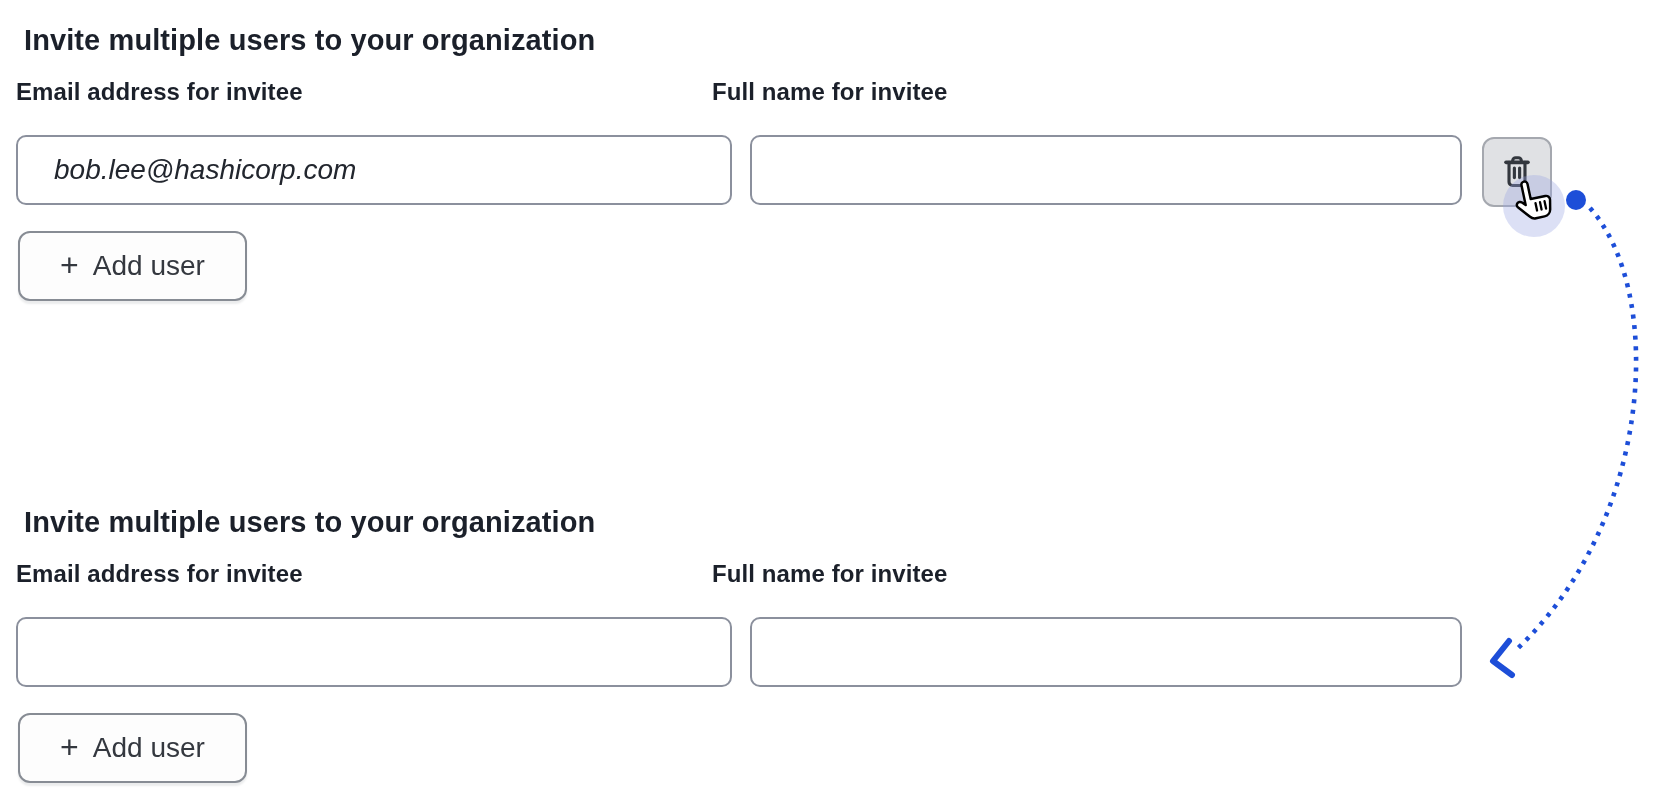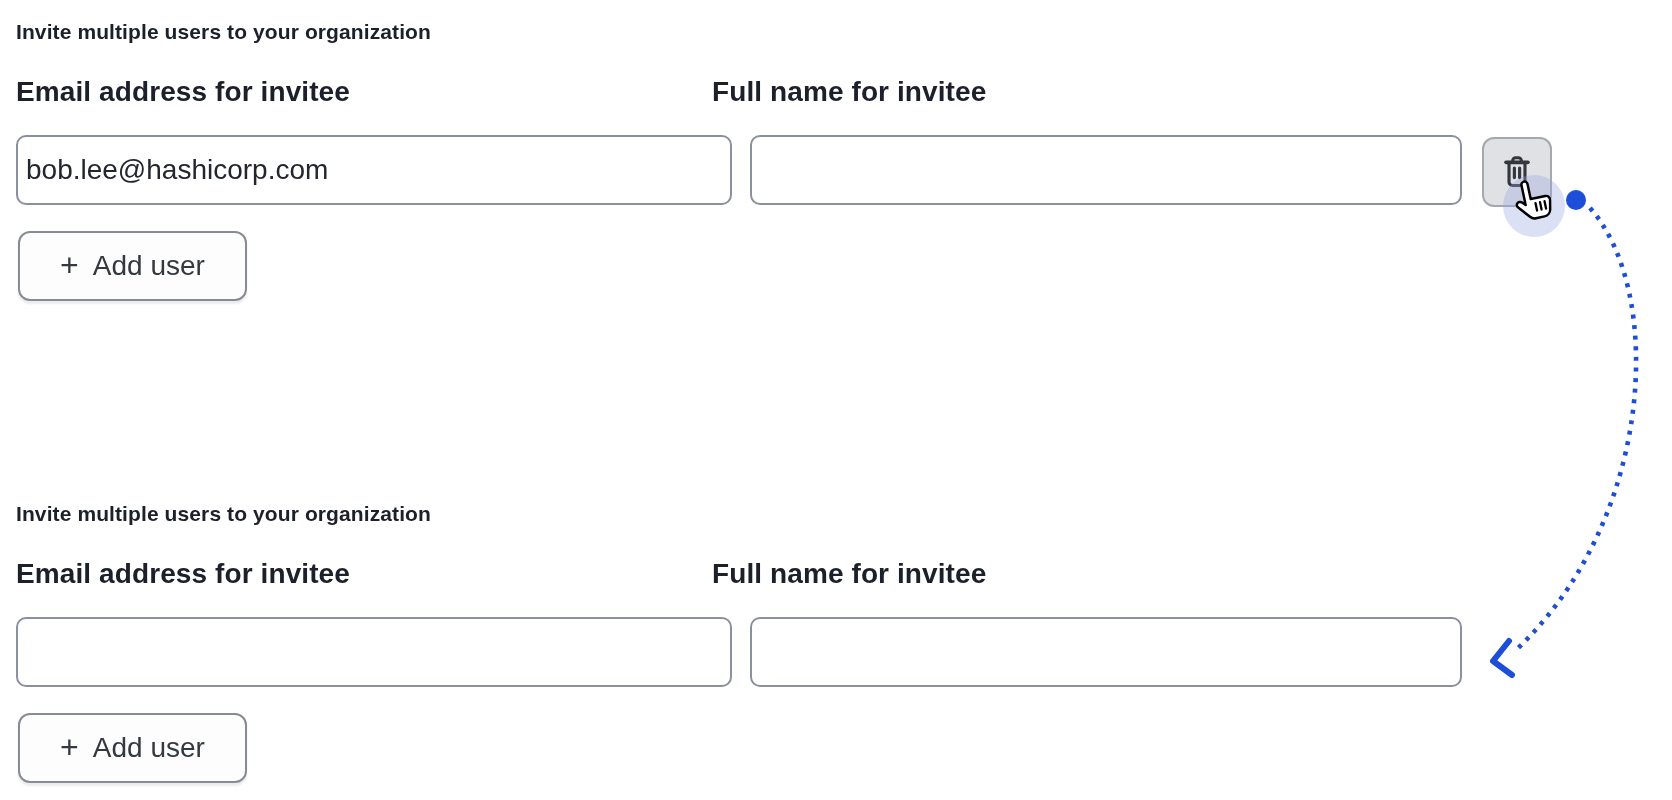--- a/index.html
+++ b/index.html
@@ -7,40 +7,41 @@
     position: relative;
     width: 1672px;
     height: 800px;
     background: #ffffff;
     overflow: hidden;
     font-family: "Liberation Sans", sans-serif;
     color: #1c212b;
   }
   .form-section { position: absolute; left: 0; width: 100%; height: 310px; }
   .section-heading {
-    position: absolute; left: 16px; top: 14px; margin: 0;
-    font-size: 21px; line-height: 36px; font-weight: 700; color: #1b202a;
+    position: absolute; left: 16px; top: 14px; margin: 8px;
+    font-size: 29px; line-height: 36px; font-weight: 700; color: #1b202a;
     letter-spacing: 0.1px;
   }
   .field-label {
     position: absolute; top: 74px;
-    font-size: 28px; line-height: 36px; font-weight: 700; color: #1b202a;
+    font-size: 24px; line-height: 36px; font-weight: 700; color: #1b202a;
     letter-spacing: 0.1px;
   }
   .field-label.col-email { left: 16px; }
   .field-label.col-name  { left: 712px; }
   .text-field {
     position: absolute; top: 135px; height: 70px;
     box-sizing: border-box;
     border: 2px solid #8b909d; border-radius: 10px;
     background: #ffffff;
     font-family: "Liberation Sans", sans-serif;
     font-size: 28px; color: #22262e;
-    padding: 0 8px;
+    padding: 0 36px;
     outline: none;
+    font-style: italic;
   }
   .text-field.col-email { left: 16px;  width: 716px; }
   .text-field.col-name  { left: 750px; width: 712px; }
   .add-user-btn {
     position: absolute; left: 18px; top: 231px; width: 229px; height: 70px;
     box-sizing: border-box;
     background: #fdfdfd;
     border: 2px solid #878c94; border-radius: 12px;
     box-shadow: 0 3px 2px rgba(60, 64, 75, 0.10);
     display: flex; align-items: center; justify-content: center; gap: 14px;

